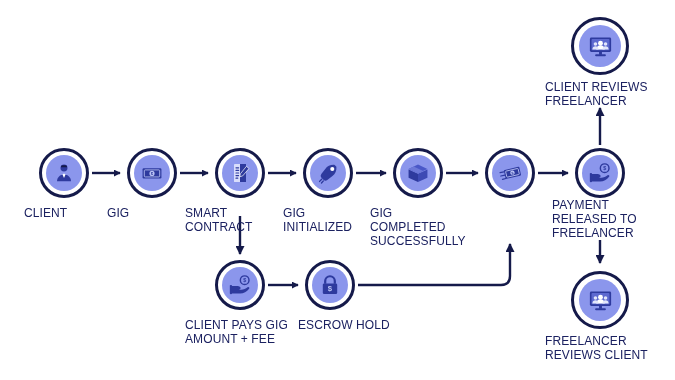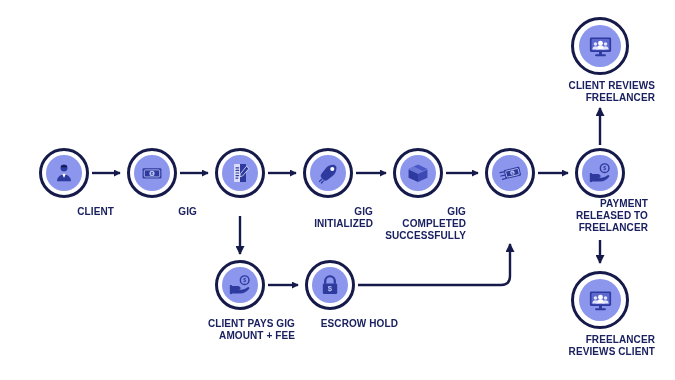--- a/index.html
+++ b/index.html
@@ -32,28 +32,28 @@
   .node .disc{
     border-radius:50%;
     display:flex;
     align-items:center;
     justify-content:center;
   }
   .node .disc svg{display:block;}
   .label{
     position:absolute;
     transform:translateX(-50%);
-    text-align:right;
-    font-weight:bold;
+    text-align:left;
+    font-weight:normal;
     color:#1b2160;
     line-height:1.18;
     letter-spacing:.1px;
     white-space:pre-line;
     text-transform:uppercase;
-    font-size:10px;
+    font-size:12px;
   }
 </style>
 </head>
 <body>
 
 <div id="canvas">
 
   <svg id="edges" viewBox="0 0 675 380">
     <defs>
       <marker id="ah" markerWidth="7" markerHeight="7" refX="6.2" refY="3.5" orient="auto" markerUnits="userSpaceOnUse">
@@ -116,20 +116,21 @@
           <line x1="9.3" y1="8" x2="12.4" y2="8"></line>
           <line x1="9.3" y1="11" x2="12.4" y2="11"></line>
           <line x1="9.3" y1="14" x2="12.4" y2="14"></line>
           <line x1="9.3" y1="17" x2="12.4" y2="17"></line>
           <line x1="9.3" y1="20" x2="11.4" y2="20"></line>
         </g>
         <path d="M21.5 6.2 l3 2.6 l-7.4 8.6 l-3.4 1 l0.8 -3.5z" fill="#2e3a9e" stroke="#ffffff" stroke-width="0.8"></path>
       </svg>
     </div>
   </div>
+  <div class="label" style="left:240px;top:206px;width:110px;">SMART CONTRACT</div>
 
   <div class="node" style="left:328px;top:173px;width:50px;height:50px;border:3px solid #151a4a;">
     <div class="disc" style="width:36px;height:36px;background:#8b96ec;">
       <svg width="24" height="24" viewBox="0 0 28 28">
         <path d="M21.8 4.6 c-4.4 -.5 -8.4 1.3 -11 4.6 l-4.6 6 a3.4 3.4 0 0 0 .3 4.5 l2.2 2.2 a3.4 3.4 0 0 0 4.5 .3 l6 -4.6 c3.3 -2.6 5.1 -6.6 4.6 -11z" fill="#2e3a9e"></path>
         <circle cx="19" cy="9.3" r="2.4" fill="#ffffff"></circle>
         <path d="M6.6 21.2 l-2.4 2.6 M8.6 23.2 l-2.2 2.4" stroke="#2e3a9e" stroke-width="1.6" stroke-linecap="round"></path>
       </svg>
     </div>
   </div>

